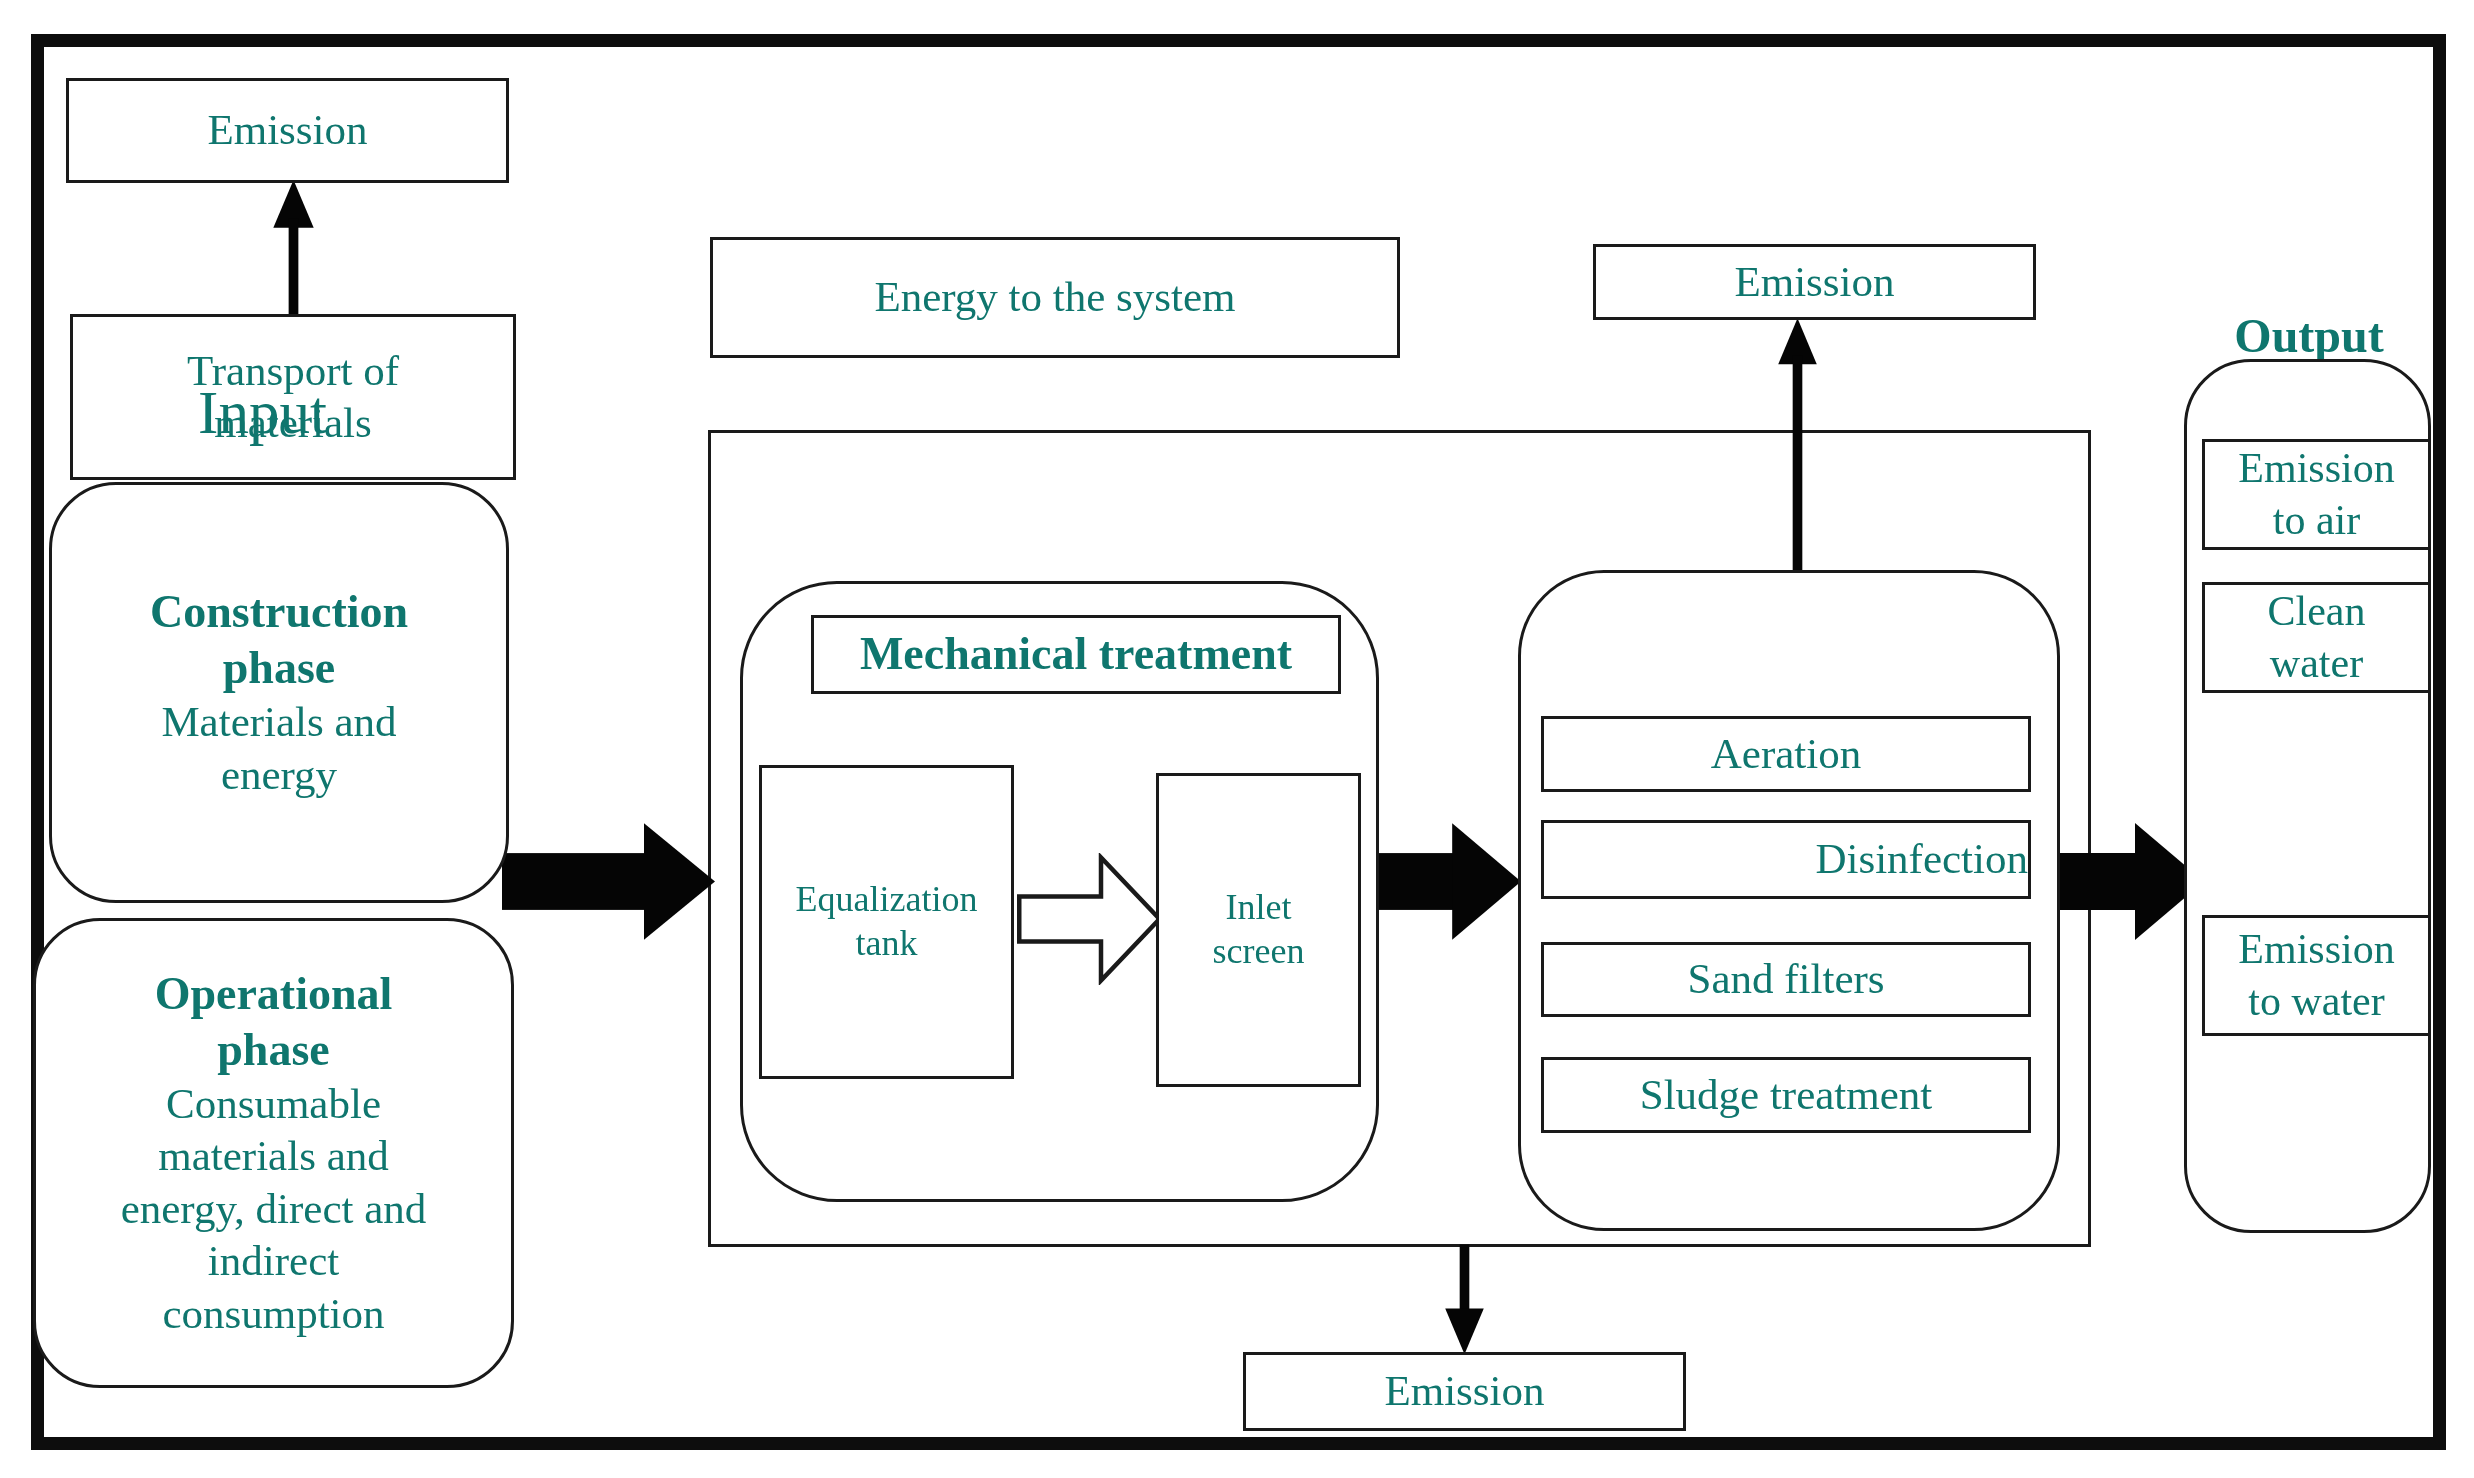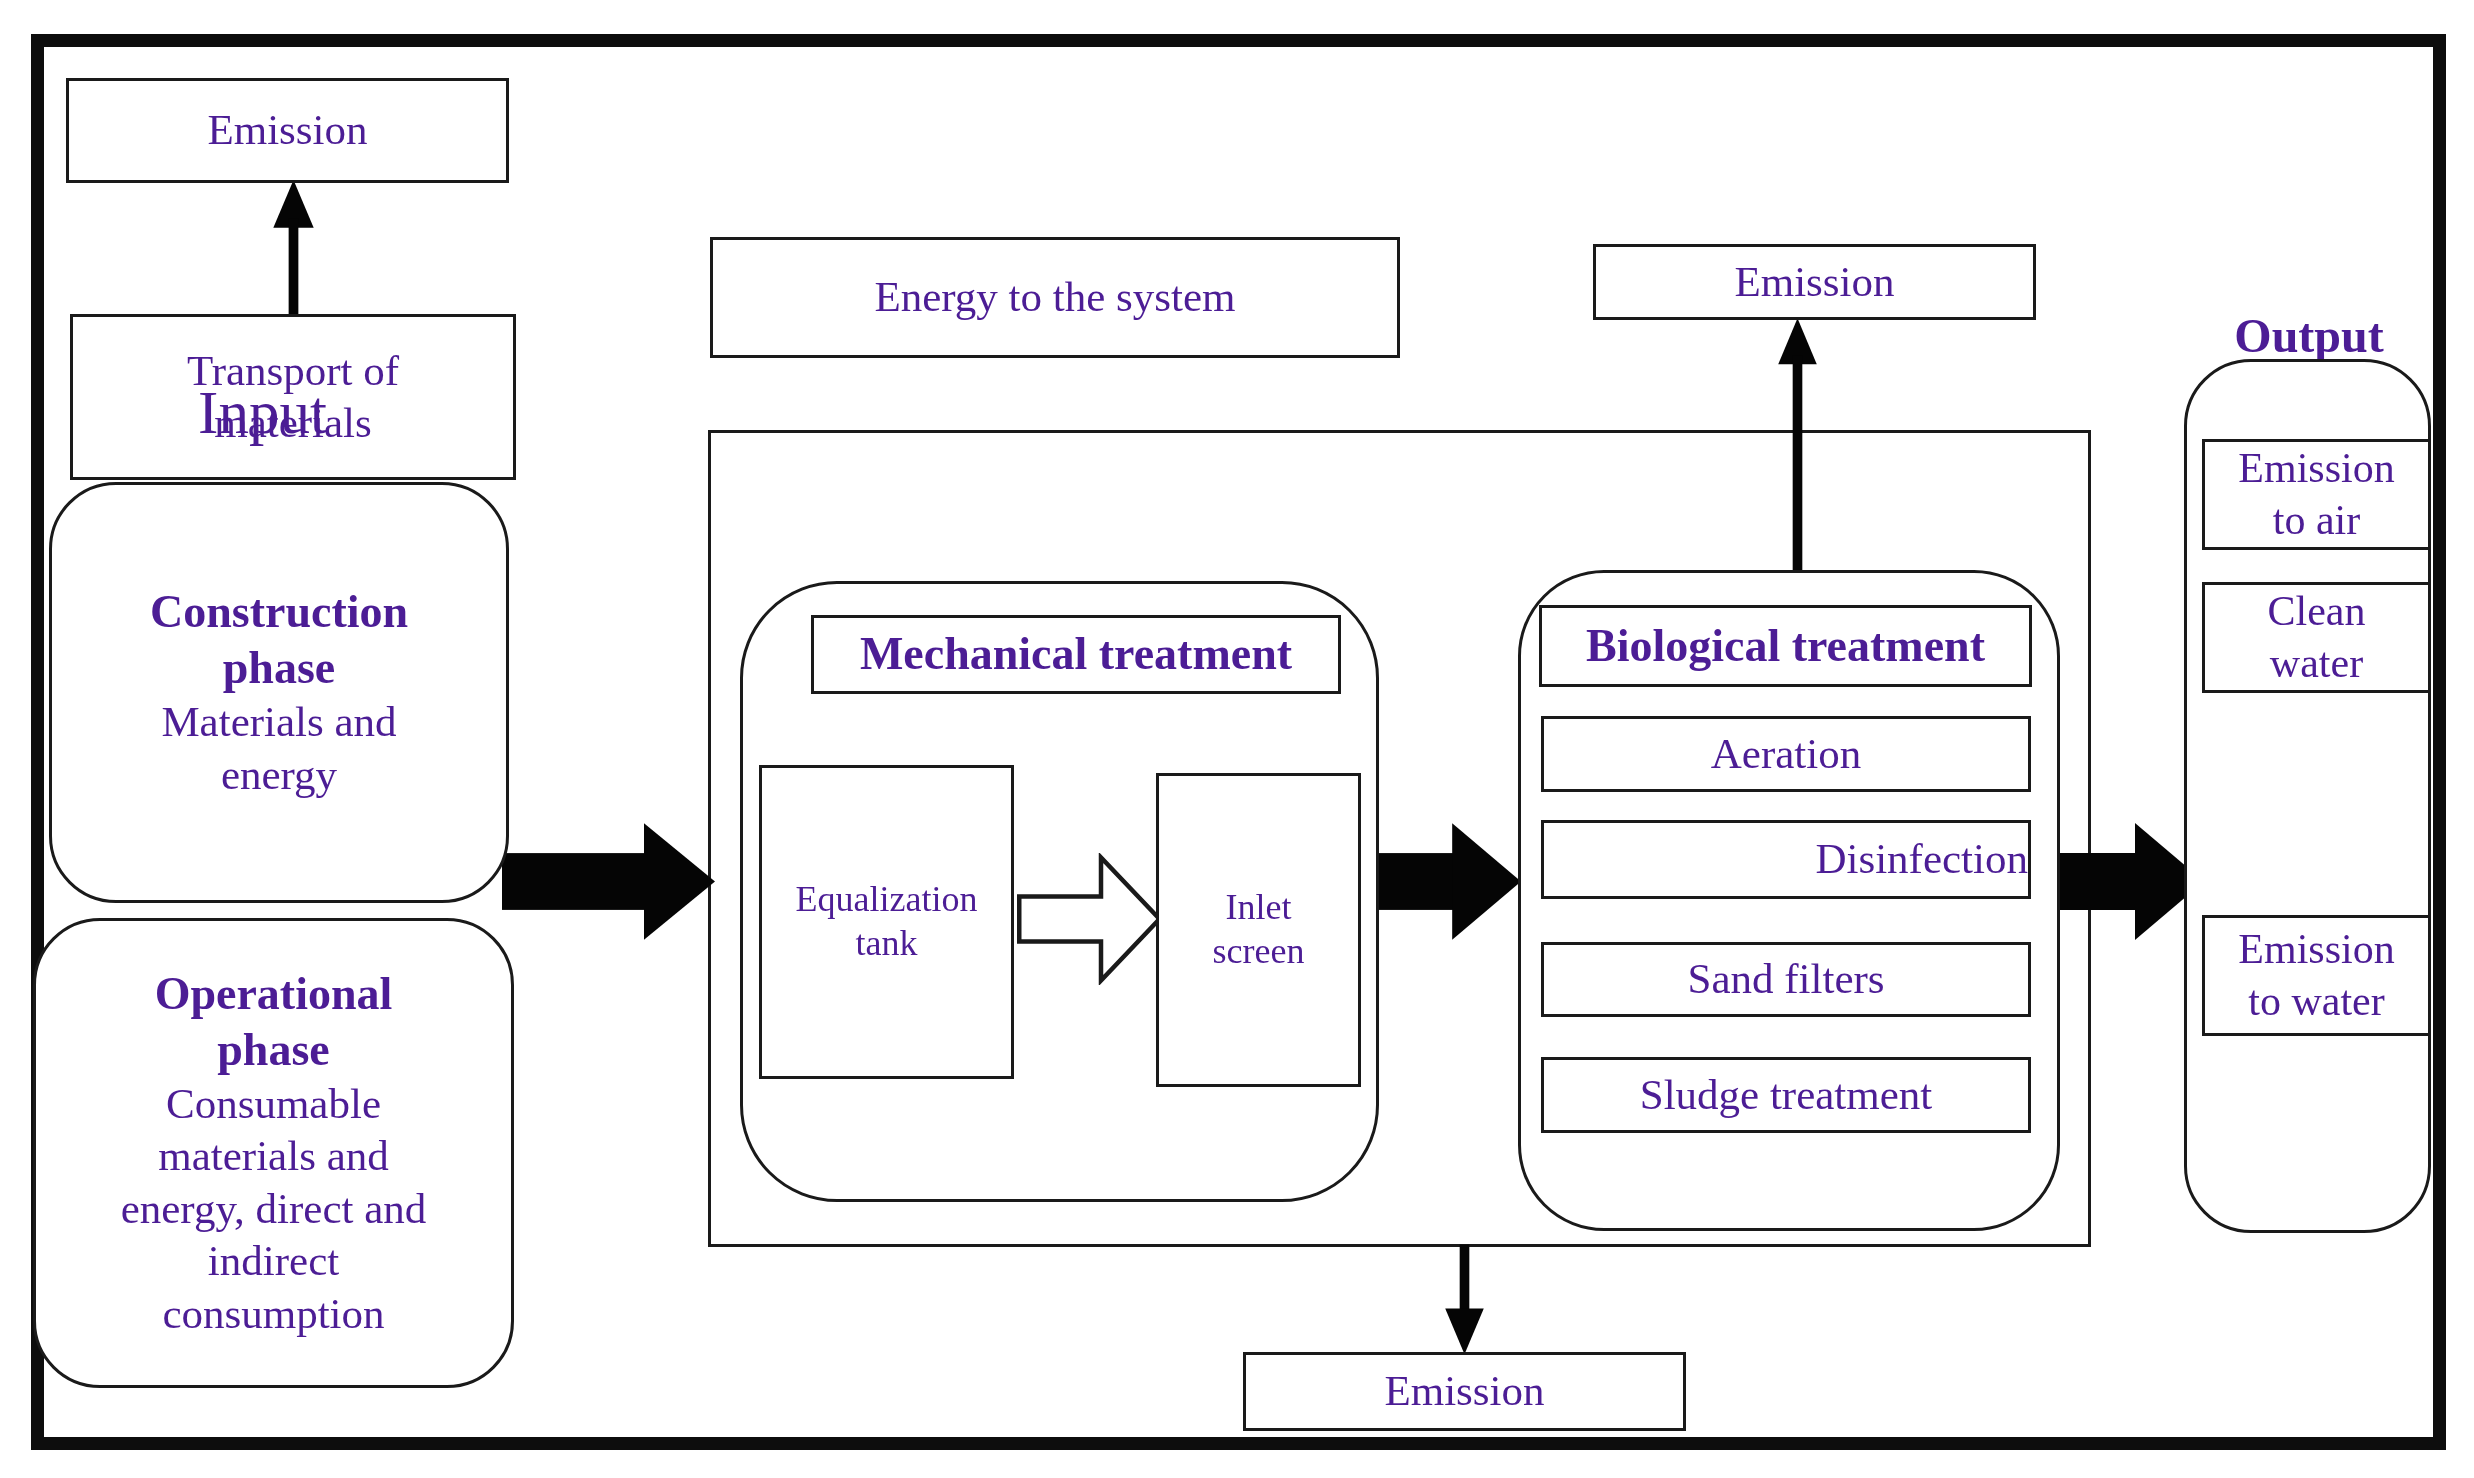--- a/index.html
+++ b/index.html
@@ -1,21 +1,21 @@
 <!DOCTYPE html>
 <html style="font-size:12px"><head>
 <meta charset="utf-8">
 <style>
   html,body{margin:0;padding:0;background:#ffffff;}
   .stage{
     position:relative;
     width:2475px;height:1478px;
     background:#ffffff;
     font-family:"Liberation Serif", serif;
-    color:#4c1d95;
+    color:#0f766e;
     overflow:hidden;
   }
   .abs{position:absolute;box-sizing:border-box;}
   .box{
     border:3.7px solid #1a1a1a;
     background:#ffffff;
     display:flex;flex-direction:column;
     align-items:center;justify-content:center;
     text-align:center;
     line-height:1.22;
@@ -128,23 +128,20 @@
     <polygon points="3,58 112,58 112,6 190,88 112,170 112,118 3,118" fill="#ffffff" stroke="#1a1a1a" stroke-width="6"></polygon>
   </svg>
 
   <div class="abs box fs48" style="left:1156px;top:773px;width:205px;height:314px;">
     <div>Inlet</div>
     <div>screen</div>
   </div>
 
   <div class="abs box" style="left:1518px;top:570px;width:542px;height:661px;border-radius:86px;"></div>
 
-  <div class="abs box" style="left:1539px;top:605px;width:493px;height:82px;">
-    <div class="title">Biological treatment</div>
-  </div>
 
   <div class="abs box fs58" style="left:1541px;top:716px;width:490px;height:76px;">
     <div>Aeration</div>
   </div>
   <div class="abs box fs58" style="left:1541px;top:820px;width:490px;height:79px;align-items:flex-end;">
     <div>Disinfection</div>
   </div>
   <div class="abs box fs58" style="left:1541px;top:942px;width:490px;height:75px;">
     <div>Sand filters</div>
   </div>

